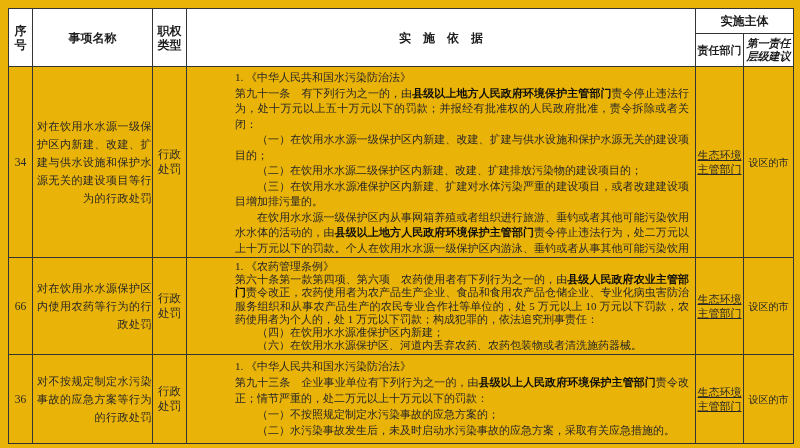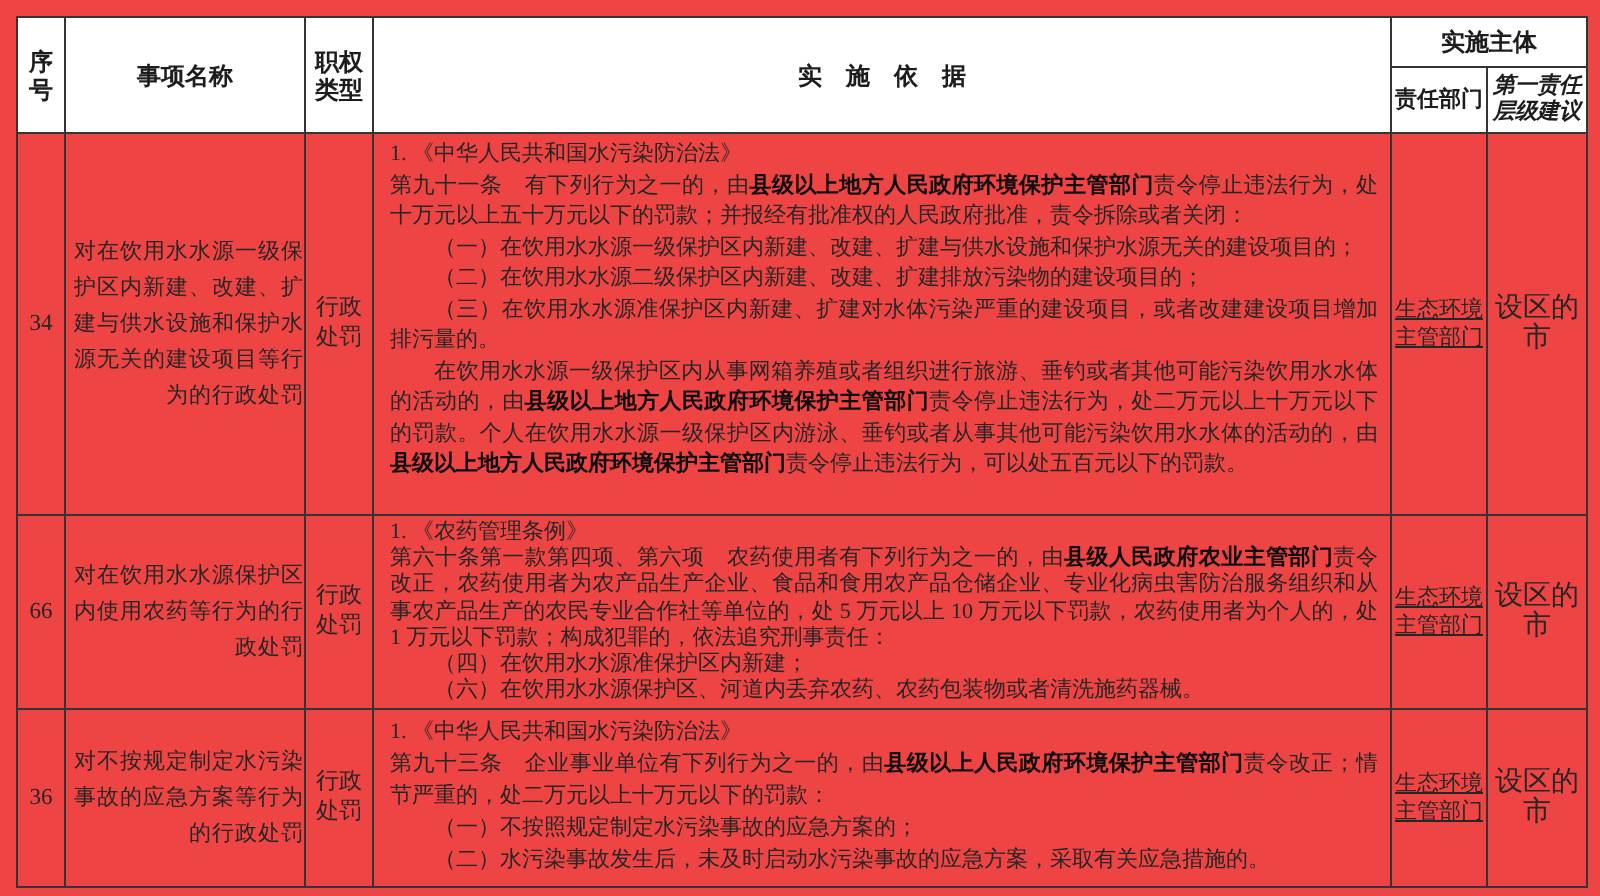--- a/index.html
+++ b/index.html
@@ -1,21 +1,21 @@
 <!DOCTYPE html>
 <html><head>
 <meta charset="utf-8">
 <style>
   html,body{margin:0;padding:0;}
   body{
     width:800px;height:448px;background:#ffffff;overflow:hidden;
     font-family:"Liberation Serif","DejaVu Serif",serif;
     color:#262626;
   }
-  .sheet{position:relative;width:800px;height:448px;background:#ef4444;}
+  .sheet{position:relative;width:800px;height:448px;background:#eab308;}
   table.doc{
     position:absolute;left:8px;top:8px;width:785px;
     border-collapse:collapse;table-layout:fixed;
   }
   table.doc th,table.doc td{
     border:1px solid #343434;
     overflow:hidden;
     padding:0;
   }
   thead th{
@@ -33,27 +33,27 @@
   }
   td.item{
     text-align:right;vertical-align:middle;
     font-size:11px;line-height:18px;
     padding:0 4px;letter-spacing:0.5px;
   }
   td.basis{vertical-align:top;}
   .basis-box{
     padding:3px 6px 0 8px;
     font-size:11px;line-height:15.5px;
-    text-align:justify;overflow:hidden;
+    text-align:justify;overflow:hidden;margin-left:40px;
   }
   .para{margin:0;}
   .para.indent{text-indent:2em;font-family:Liberation Serif, serif;}
   .para b{font-weight:bold;color:#0d0d0d;}
   td.dep{font-size:11px;padding:0 1px;line-height:14px;text-decoration:underline;}
-  td.lvlc{font-size:14px;padding:0 1px;}
+  td.lvlc{font-size:10px;padding:0 1px;}
   tbody tr:nth-child(1){height:191px;}
   tbody tr:nth-child(2){height:97px;}
   tbody tr:nth-child(3){height:89px;}
   tbody tr:nth-child(1) .basis-box{height:183px;}
   tbody tr:nth-child(2) .basis-box{height:90px;line-height:13.2px;padding-top:2px;}
   tbody tr:nth-child(3) .basis-box{height:82px;line-height:16px;}
 </style>
 </head>
 <body>
 

